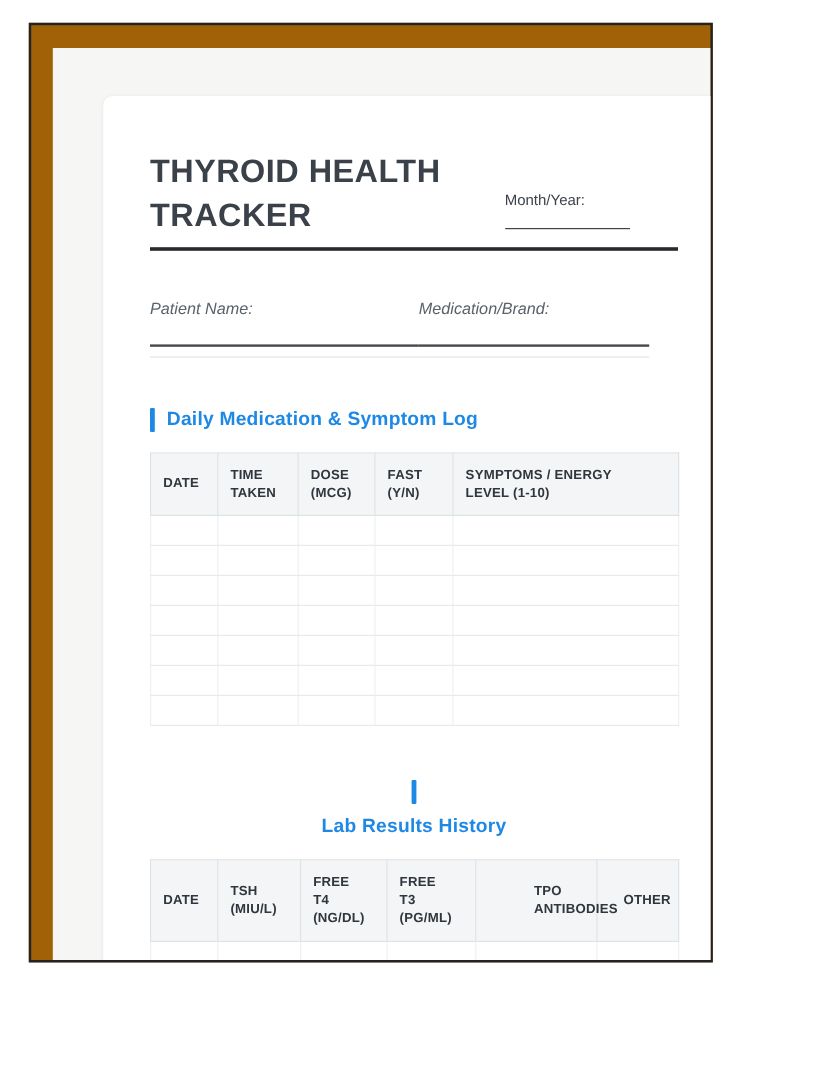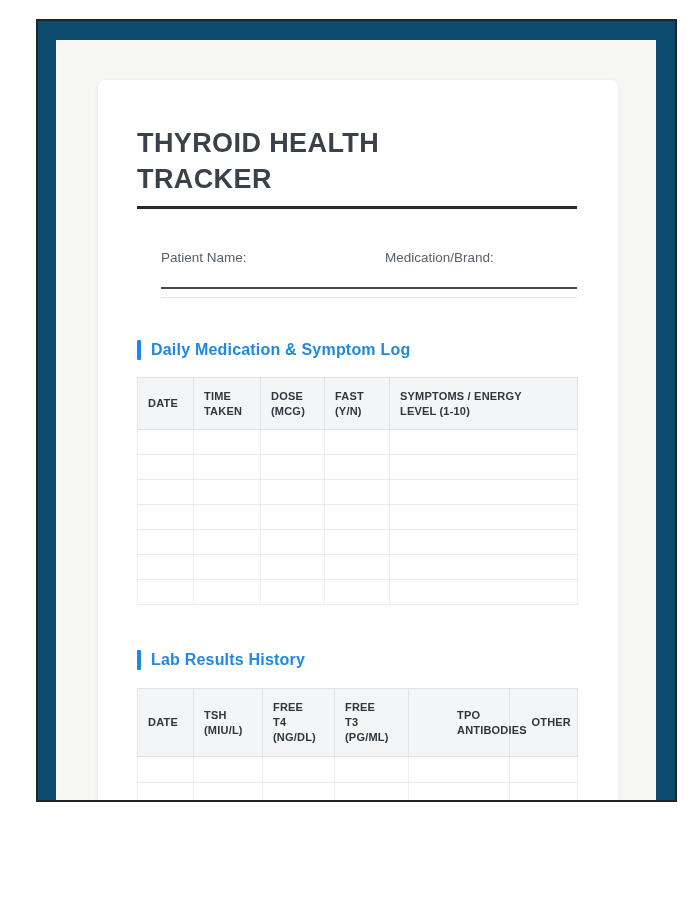--- a/index.html
+++ b/index.html
@@ -10,26 +10,26 @@
   .stage {
     position: relative;
     width: 700px;
     height: 900px;
     background: #ffffff;
     overflow: hidden;
   }
 
   .frame {
     position: absolute;
-    left: 36px;
+    left: 24px;
     top: 19px;
-    width: 641px;
+    width: 570px;
     height: 783px;
     border: 2px solid #232323;
-    background: #0c4a6e;
+    background: #a16207;
     overflow: hidden;
   }
 
   .panel {
     position: absolute;
     left: 18px;
     top: 19px;
     width: 600px;
     height: 760px;
     background: #f6f6f5;
@@ -77,22 +77,23 @@
   }
 
   .rule {
     margin-top: 9px;
     height: 3px;
     background: #282a2d;
   }
 
   .fields {
     display: flex;
-    justify-content: flex-end;
+    justify-content: flex-start;
     margin-top: 40px;
+    font-style: italic;
   }
   .field-patient { width: 224px; }
   .field-medication { width: 192px; }
   .field-label {
     font-size: 13.5px;
     line-height: 17px;
     color: #59626a;
   }
   .line-dark {
     margin-top: 21px;
@@ -102,21 +103,21 @@
     margin-top: 8px;
     border-top: 1px solid #e4e5e6;
   }
 
   .section-header {
     display: flex;
     align-items: center;
     gap: 10px;
     margin-top: 42px;
   }
-  .section-header.second { margin-top: 45px; }
+  .section-header.second { margin-top: 45px; flex-direction: column; }
   .accent-bar {
     width: 4px;
     height: 20px;
     border-radius: 1px;
     background: var(--accent);
   }
   .section-title {
     font-size: 16px;
     font-weight: bold;
     color: var(--accent);
@@ -172,20 +173,24 @@
 <body>
 
 <div class="stage">
   <div class="frame">
     <div class="panel">
       <div class="card">
 
         <div class="doc-header">
           <h1 class="doc-title">THYROID HEALTH TRACKER</h1>
 
+          <div class="month-block">
+            <div class="month-label">Month/Year:</div>
+            <div class="month-line"></div>
+          </div>
         </div>
 
         <div class="rule"></div>
 
         <div class="fields">
           <div class="field-patient">
             <div class="field-label">Patient Name:</div>
             <div class="line-dark"></div>
             <div class="line-light"></div>
           </div>

